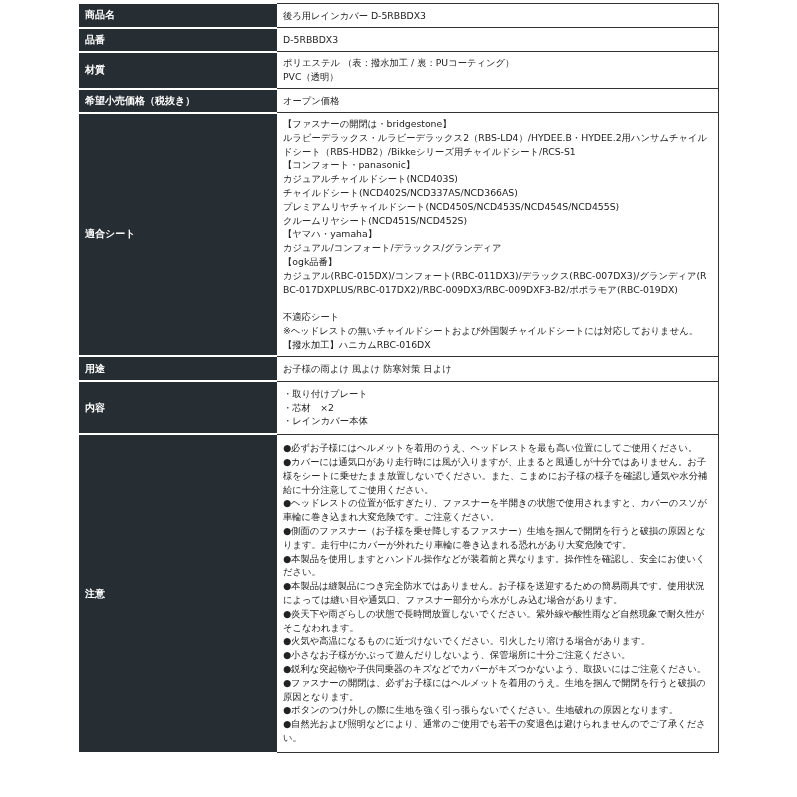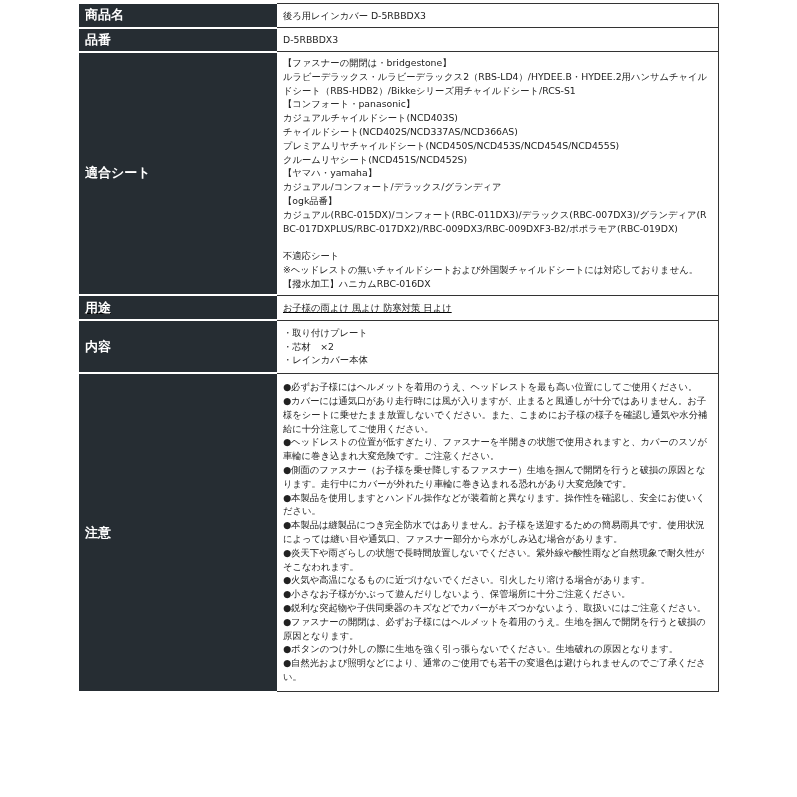--- a/index.html
+++ b/index.html
@@ -3,21 +3,21 @@
 <meta charset="utf-8">
 <style>
   html, body { margin:0; padding:0; background:#ffffff; }
   body { width:797px; height:797px; position:relative; overflow:hidden;
          font-family:"DejaVu Sans", "Liberation Sans", sans-serif; }
   table.spec { position:absolute; left:79px; top:3px; width:639px;
                border-collapse:collapse; table-layout:fixed; }
   table.spec col.h { width:198px; }
   table.spec col.v { width:441px; }
   th.hd { background:#262d33; color:#ffffff; text-align:left; vertical-align:middle;
-          font-size:13px; font-weight:bold; padding:0 0 0 6px;
+          font-size:10px; font-weight:bold; padding:0 0 0 6px;
           border-top:2px solid #ffffff; border-bottom:0; }
   td.val { background:#ffffff; color:#222222; font-size:9.3px; line-height:13.8px;
            padding:4px 5px 4px 6px; vertical-align:middle;
            border-top:1px solid #333; border-bottom:1px solid #333;
            border-right:1.5px solid #333; border-left:0; word-break:break-all; }
   tr:first-child th.hd { border-top:0; }
   .line { display:block; white-space:normal; }
   .blank { display:block; height:13.8px; }
 </style>
 </head>
@@ -34,41 +34,54 @@
     <td class="val">
           <span class="line">後ろ用レインカバー D-5RBBDX3</span>
         </td>
   </tr>
       <tr style="height: 24px;">
     <th class="hd">品番</th>
     <td class="val">
           <span class="line">D-5RBBDX3</span>
         </td>
   </tr>
+      <tr style="height: 37px;">
+    <th class="hd">材質</th>
+    <td class="val">
+          <span class="line">ポリエステル （表：撥水加工 / 裏：PUコーティング）</span>
+          <span class="line">PVC（透明）</span>
+        </td>
+  </tr>
+      <tr style="height: 24px;">
+    <th class="hd">希望小売価格（税抜き）</th>
+    <td class="val">
+          <span class="line">オープン価格</span>
+        </td>
+  </tr>
       <tr style="height: 237px;">
     <th class="hd">適合シート</th>
     <td class="val">
           <span class="line">【ファスナーの開閉は・bridgestone】</span>
           <span class="line">ルラビーデラックス・ルラビーデラックス2（RBS-LD4）/HYDEE.B・HYDEE.2用ハンサムチャイルドシート（RBS-HDB2）/Bikkeシリーズ用チャイルドシート/RCS-S1</span>
           <span class="line">【コンフォート・panasonic】</span>
           <span class="line">カジュアルチャイルドシート(NCD403S)</span>
           <span class="line">チャイルドシート(NCD402S/NCD337AS/NCD366AS)</span>
           <span class="line">プレミアムリヤチャイルドシート(NCD450S/NCD453S/NCD454S/NCD455S)</span>
           <span class="line">クルームリヤシート(NCD451S/NCD452S)</span>
           <span class="line">【ヤマハ・yamaha】</span>
           <span class="line">カジュアル/コンフォート/デラックス/グランディア</span>
           <span class="line">【ogk品番】</span>
           <span class="line">カジュアル(RBC-015DX)/コンフォート(RBC-011DX3)/デラックス(RBC-007DX3)/グランディア(RBC-017DXPLUS/RBC-017DX2)/RBC-009DX3/RBC-009DXF3-B2/ポポラモア(RBC-019DX)</span>
           <span class="blank"></span>
           <span class="line">不適応シート</span>
           <span class="line">※ヘッドレストの無いチャイルドシートおよび外国製チャイルドシートには対応しておりません。</span>
           <span class="line">【撥水加工】ハニカムRBC-016DX</span>
         </td>
   </tr>
-      <tr style="height: 25px; text-decoration: underline;">
+      <tr style="height: 25px;">
     <th class="hd">用途</th>
     <td class="val">
           <span class="line">お子様の雨よけ 風よけ 防寒対策 日よけ</span>
         </td>
   </tr>
       <tr style="height: 53px;">
     <th class="hd">内容</th>
     <td class="val">
           <span class="line">・取り付けプレート</span>
           <span class="line">・芯材　×2</span>

